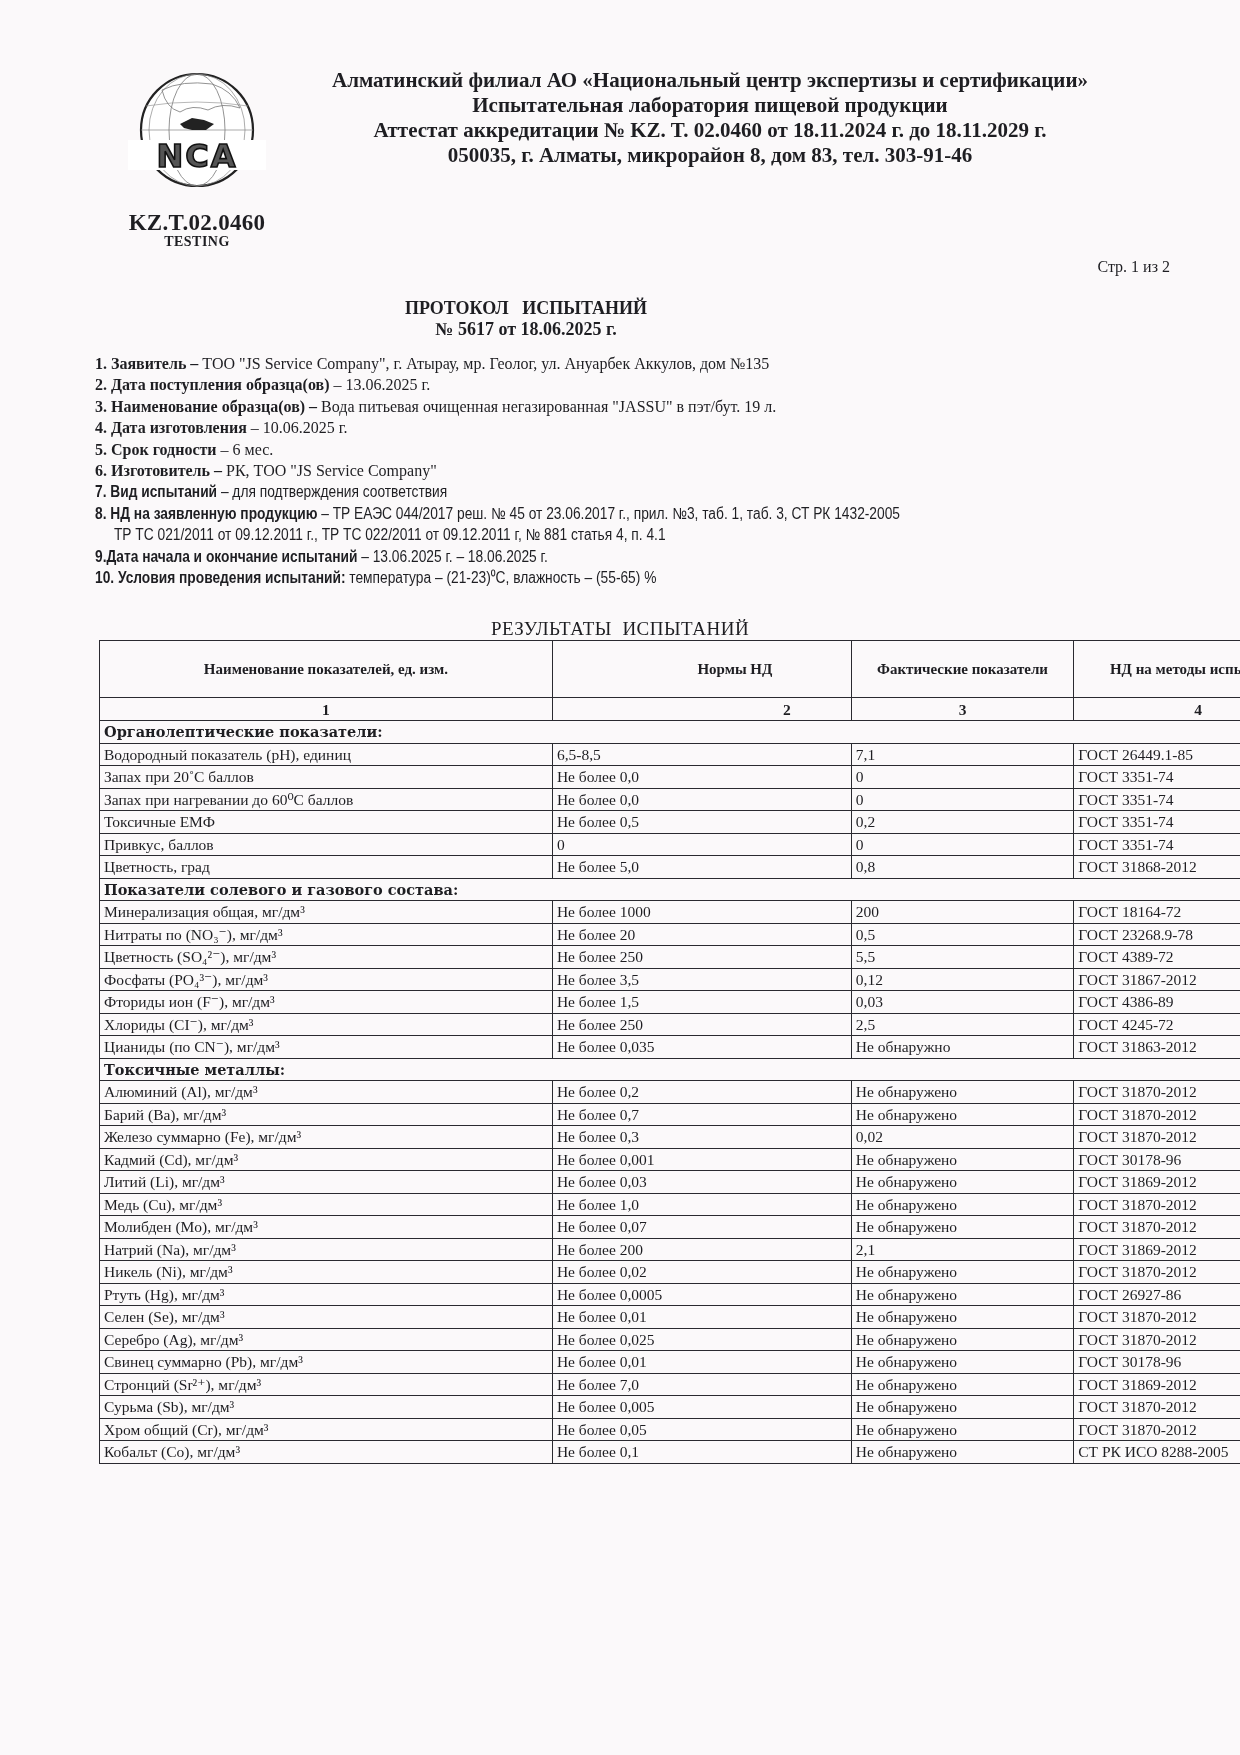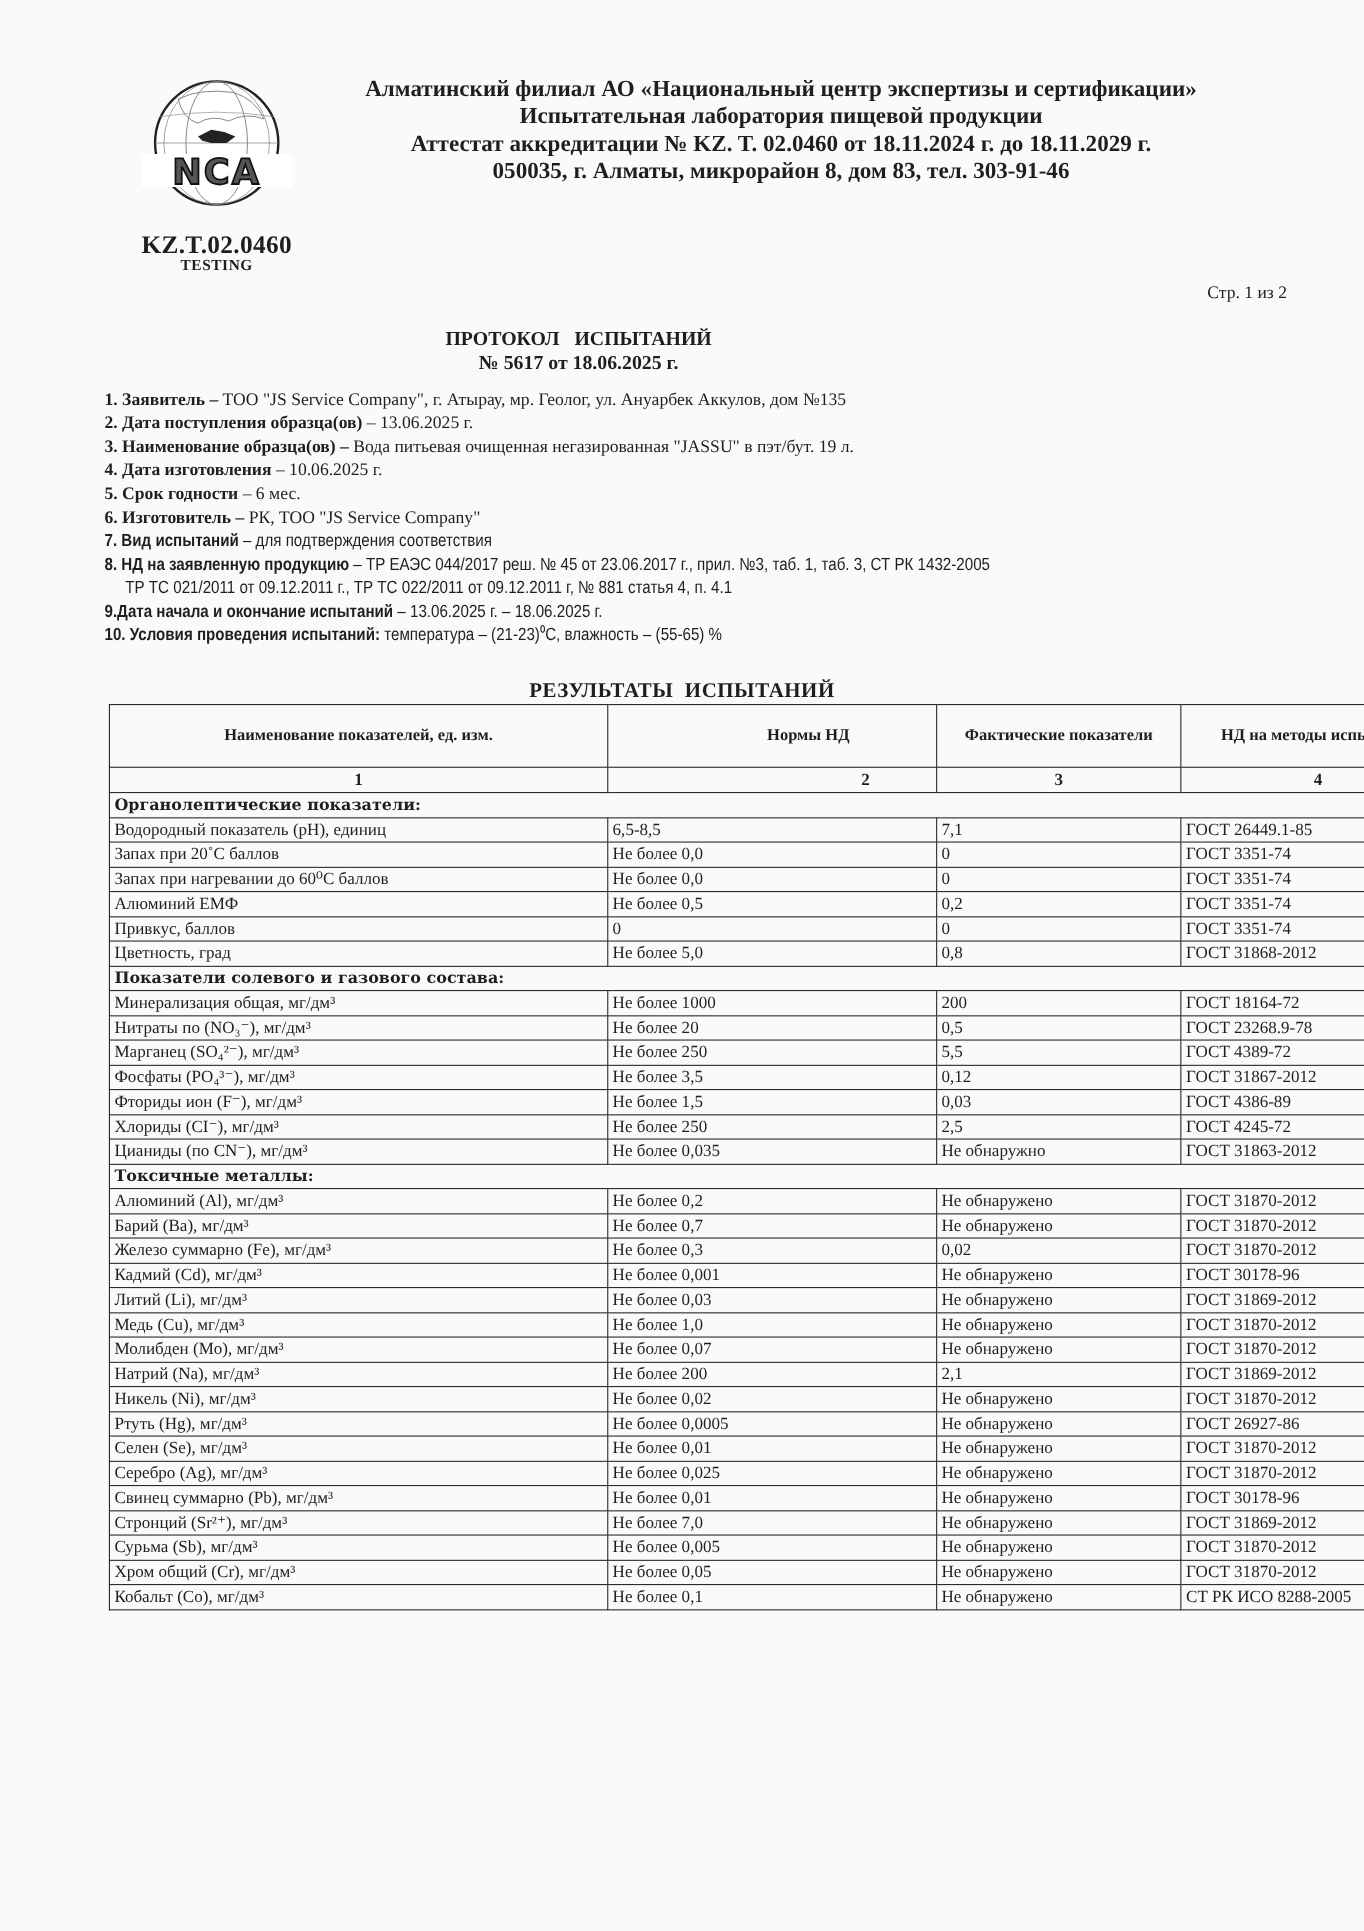--- a/index.html
+++ b/index.html
@@ -17,21 +17,21 @@
   .org { position: absolute; left: 290px; top: 68px; width: 840px; text-align: center; font-weight: bold; font-size: 21px; line-height: 25px; }
   .pageno { position: absolute; right: 70px; top: 258px; font-size: 16px; }
   
   .title { position: absolute; left: 0; width: 1052px; top: 298px; text-align: center; font-weight: bold; font-size: 18px; line-height: 21px; }
   
   .info { position: absolute; left: 95px; top: 353px; width: 1100px; font-size: 16px; line-height: 21.4px; }
   .info .row { white-space: nowrap; }
   .info .row.narrow { font-family: "Liberation Sans Narrow", "Liberation Sans", sans-serif; transform: scaleX(0.86); transform-origin: left; }
   .info b { font-weight: bold; }
   .info .indent { padding-left: 22px; }
-  .results-title { position: absolute; left: 0; width: 1240px; top: 618px; text-align: center; font-weight: bold; font-size: 19px; letter-spacing: 0.5px; }
+  .results-title { position: absolute; left: 0; width: 1240px; top: 618px; text-align: center; font-weight: normal; font-size: 19px; letter-spacing: 0.5px; }
   
   table.res { position: absolute; left: 99px; top: 640px; width: 1224px; border-collapse: collapse; font-size: 15.5px; }
   table.res td, table.res th { border: 1.3px solid #2a2a30; padding: 0 4px; height: 21.5px; line-height: 19px; vertical-align: middle; }
   table.res th { font-weight: bold; font-size: 15px; height: 56px; }
   table.res col.c1 { width: 397px; } table.res col.c2 { width: 262px; }
   table.res col.c3 { width: 195px; } table.res col.c4 { width: 218px; }
   .h-name { text-align: center; } .h-norm { text-align: center; padding-left: 70px !important; }
   .h-fact { text-align: center; } .h-meth { text-align: center; }
   tr.num td { font-weight: bold; height: 22px; }
   tr.num td:nth-child(1) { text-align: center; }
@@ -127,21 +127,21 @@
         <td>0</td>
         <td>ГОСТ 3351-74</td>
       </tr>
       <tr>
         <td>Запах при нагревании до 60⁰С баллов</td>
         <td>Не более 0,0</td>
         <td>0</td>
         <td>ГОСТ 3351-74</td>
       </tr>
       <tr>
-        <td>Алюминий ЕМФ</td>
+        <td>Токсичные ЕМФ</td>
         <td>Не более 0,5</td>
         <td>0,2</td>
         <td>ГОСТ 3351-74</td>
       </tr>
       <tr>
         <td>Привкус, баллов</td>
         <td>0</td>
         <td>0</td>
         <td>ГОСТ 3351-74</td>
       </tr>
@@ -160,21 +160,21 @@
         <td>200</td>
         <td>ГОСТ 18164-72</td>
       </tr>
       <tr>
         <td>Нитраты по (NO₃⁻), мг/дм³</td>
         <td>Не более 20</td>
         <td>0,5</td>
         <td>ГОСТ 23268.9-78</td>
       </tr>
       <tr>
-        <td>Марганец (SO₄²⁻), мг/дм³</td>
+        <td>Цветность (SO₄²⁻), мг/дм³</td>
         <td>Не более 250</td>
         <td>5,5</td>
         <td>ГОСТ 4389-72</td>
       </tr>
       <tr>
         <td>Фосфаты (PO₄³⁻), мг/дм³</td>
         <td>Не более 3,5</td>
         <td>0,12</td>
         <td>ГОСТ 31867-2012</td>
       </tr>

